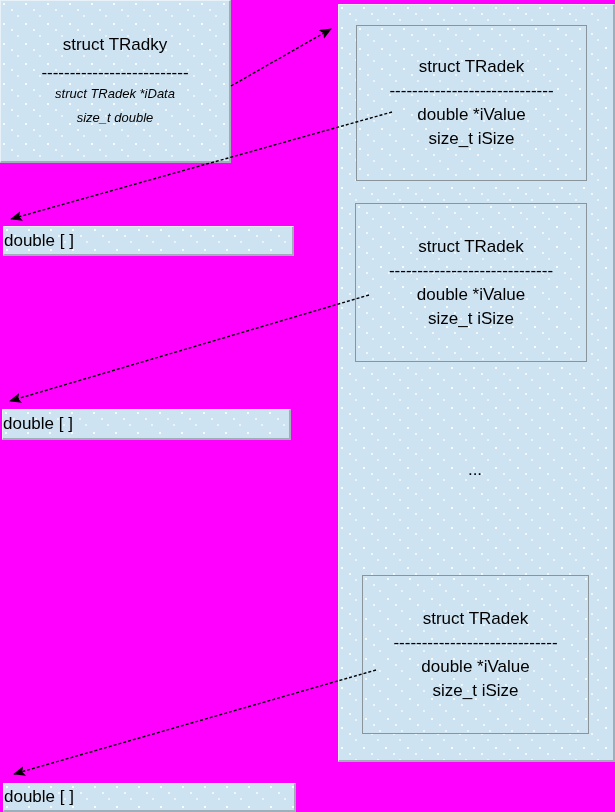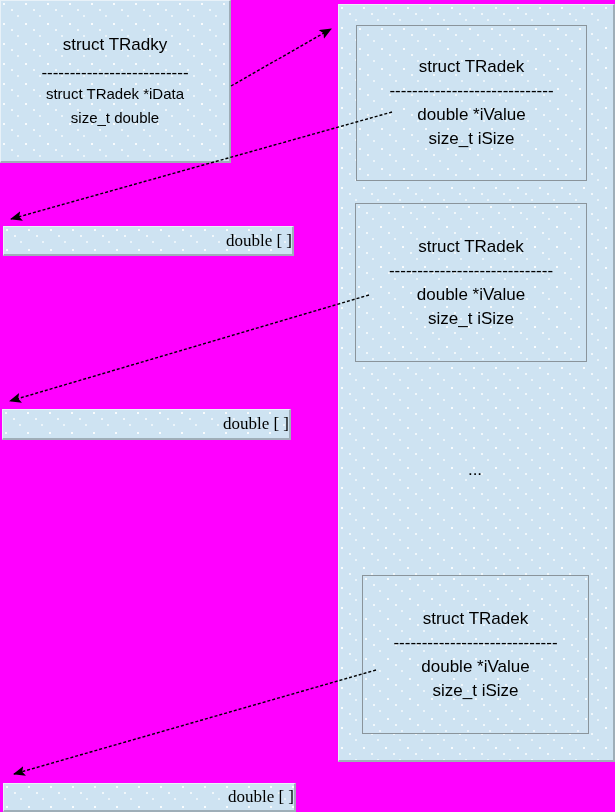--- a/index.html
+++ b/index.html
@@ -42,21 +42,21 @@
     line-height:24px;
   }
   .structbox .title{font-size:17px;}
   .structbox .rule{
     font-size:17px;
     letter-spacing:0px;
     line-height:14px;
     white-space:nowrap;
     transform:scaleX(1);
   }
-  .structbox .member{font-size:15px;}
+  .structbox .member{font-size:13px;font-style:italic;}
 
   
   #tradky{
     left:0px; top:0px; width:231px; height:163px;
     font-size:17px;
   }
   #tradky .title{margin-bottom:9px;}
   #tradky .rule{margin-bottom:2px;}
 
   
@@ -84,22 +84,22 @@
 
   
   #ellipsis{
     position:absolute;left:440px;top:455px;width:70px;height:30px;
     color:#000;font-size:17px;line-height:30px;text-align:center;
   }
 
   
   .dblbar{
     position:absolute;
-    display:flex;align-items:center;justify-content:flex-end;
-    color:#000;font-size:17px;font-family:Liberation Serif, serif;
+    display:flex;align-items:center;justify-content:flex-start;
+    color:#000;font-size:17px;
   }
   #dbl0{left:3px;  top:226px; width:291px; height:30px;}
   #dbl1{left:2px;  top:409px; width:289px; height:31px;}
   #dbl2{left:3px;  top:783px; width:293px; height:29px;}
 
   
   #arrows{position:absolute;left:0;top:0;width:615px;height:812px;pointer-events:none;}
 </style>
 </head>
 <body>

